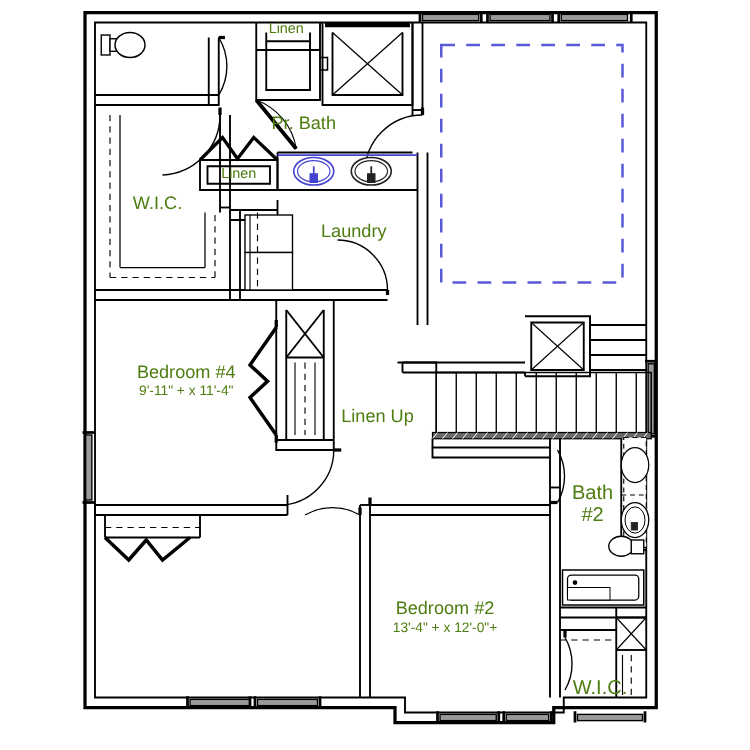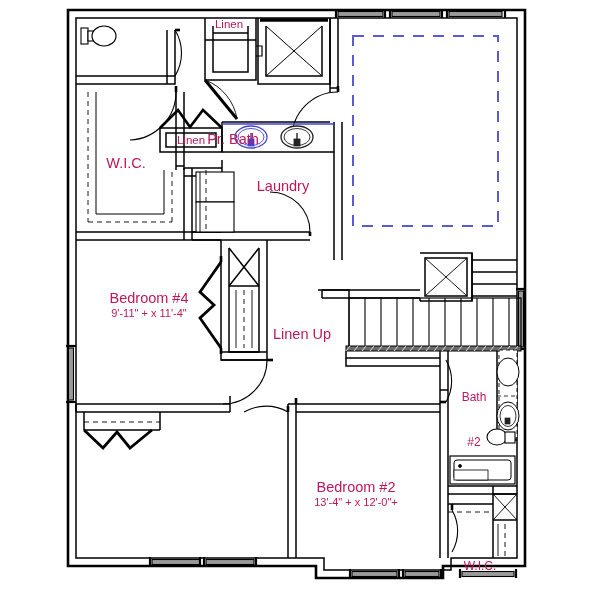--- a/index.html
+++ b/index.html
@@ -8,27 +8,27 @@
     width:600px;height:600px;overflow:hidden;
     font-family:"Liberation Sans","DejaVu Sans",sans-serif;
     color:#000;
   }
   #plan{position:relative;width:600px;height:600px;background:#fff;}
   #plan svg{position:absolute;left:0;top:0;}
   .lbl{
     position:absolute;
     text-align:center;
     line-height:1.12;
-    color:#be185d;
+    color:#4d7c0f;
     white-space:nowrap;
     -webkit-font-smoothing:antialiased;
   }
   .lbl .nm{display:block;font-size:14.5px;}
   .lbl .dim{display:block;font-size:11px;margin-top:1px;}
-  .lbl.small .nm{font-size:12px;margin-top:32px;}
+  .lbl.small .nm{font-size:16px;}
   .lbl.tiny .nm{font-size:11.5px;}
 </style>
 </head>
 <body>
 
 <div id="plan">
 
 <svg width="600" height="600" viewBox="0 0 600 600" shape-rendering="geometricPrecision">
 
   <g fill="none" stroke="#000" stroke-width="2.6">
@@ -369,21 +369,21 @@
     </g>
   </g>
 
   <g>
     <rect x="353" y="36" width="145" height="190" fill="none" stroke="#5a5ad8" stroke-width="2" stroke-dasharray="11,9"></rect>
   </g>
 
 </svg>
 
 
-<div class="lbl" style="left:233px;top:99px;transform:translate(-50%,-50%);margin-top:40px;">
+<div class="lbl" style="left:243px;top:99px;transform:translate(-50%,-50%);">
   <span class="nm">Pr. Bath</span>
 </div>
 
 <div class="lbl tiny" style="left:229px;top:24px;transform:translate(-50%,-50%);">
   <span class="nm">Linen</span>
 </div>
 
 <div class="lbl tiny" style="left:191px;top:140px;transform:translate(-50%,-50%);">
   <span class="nm">Linen</span>
 </div>

